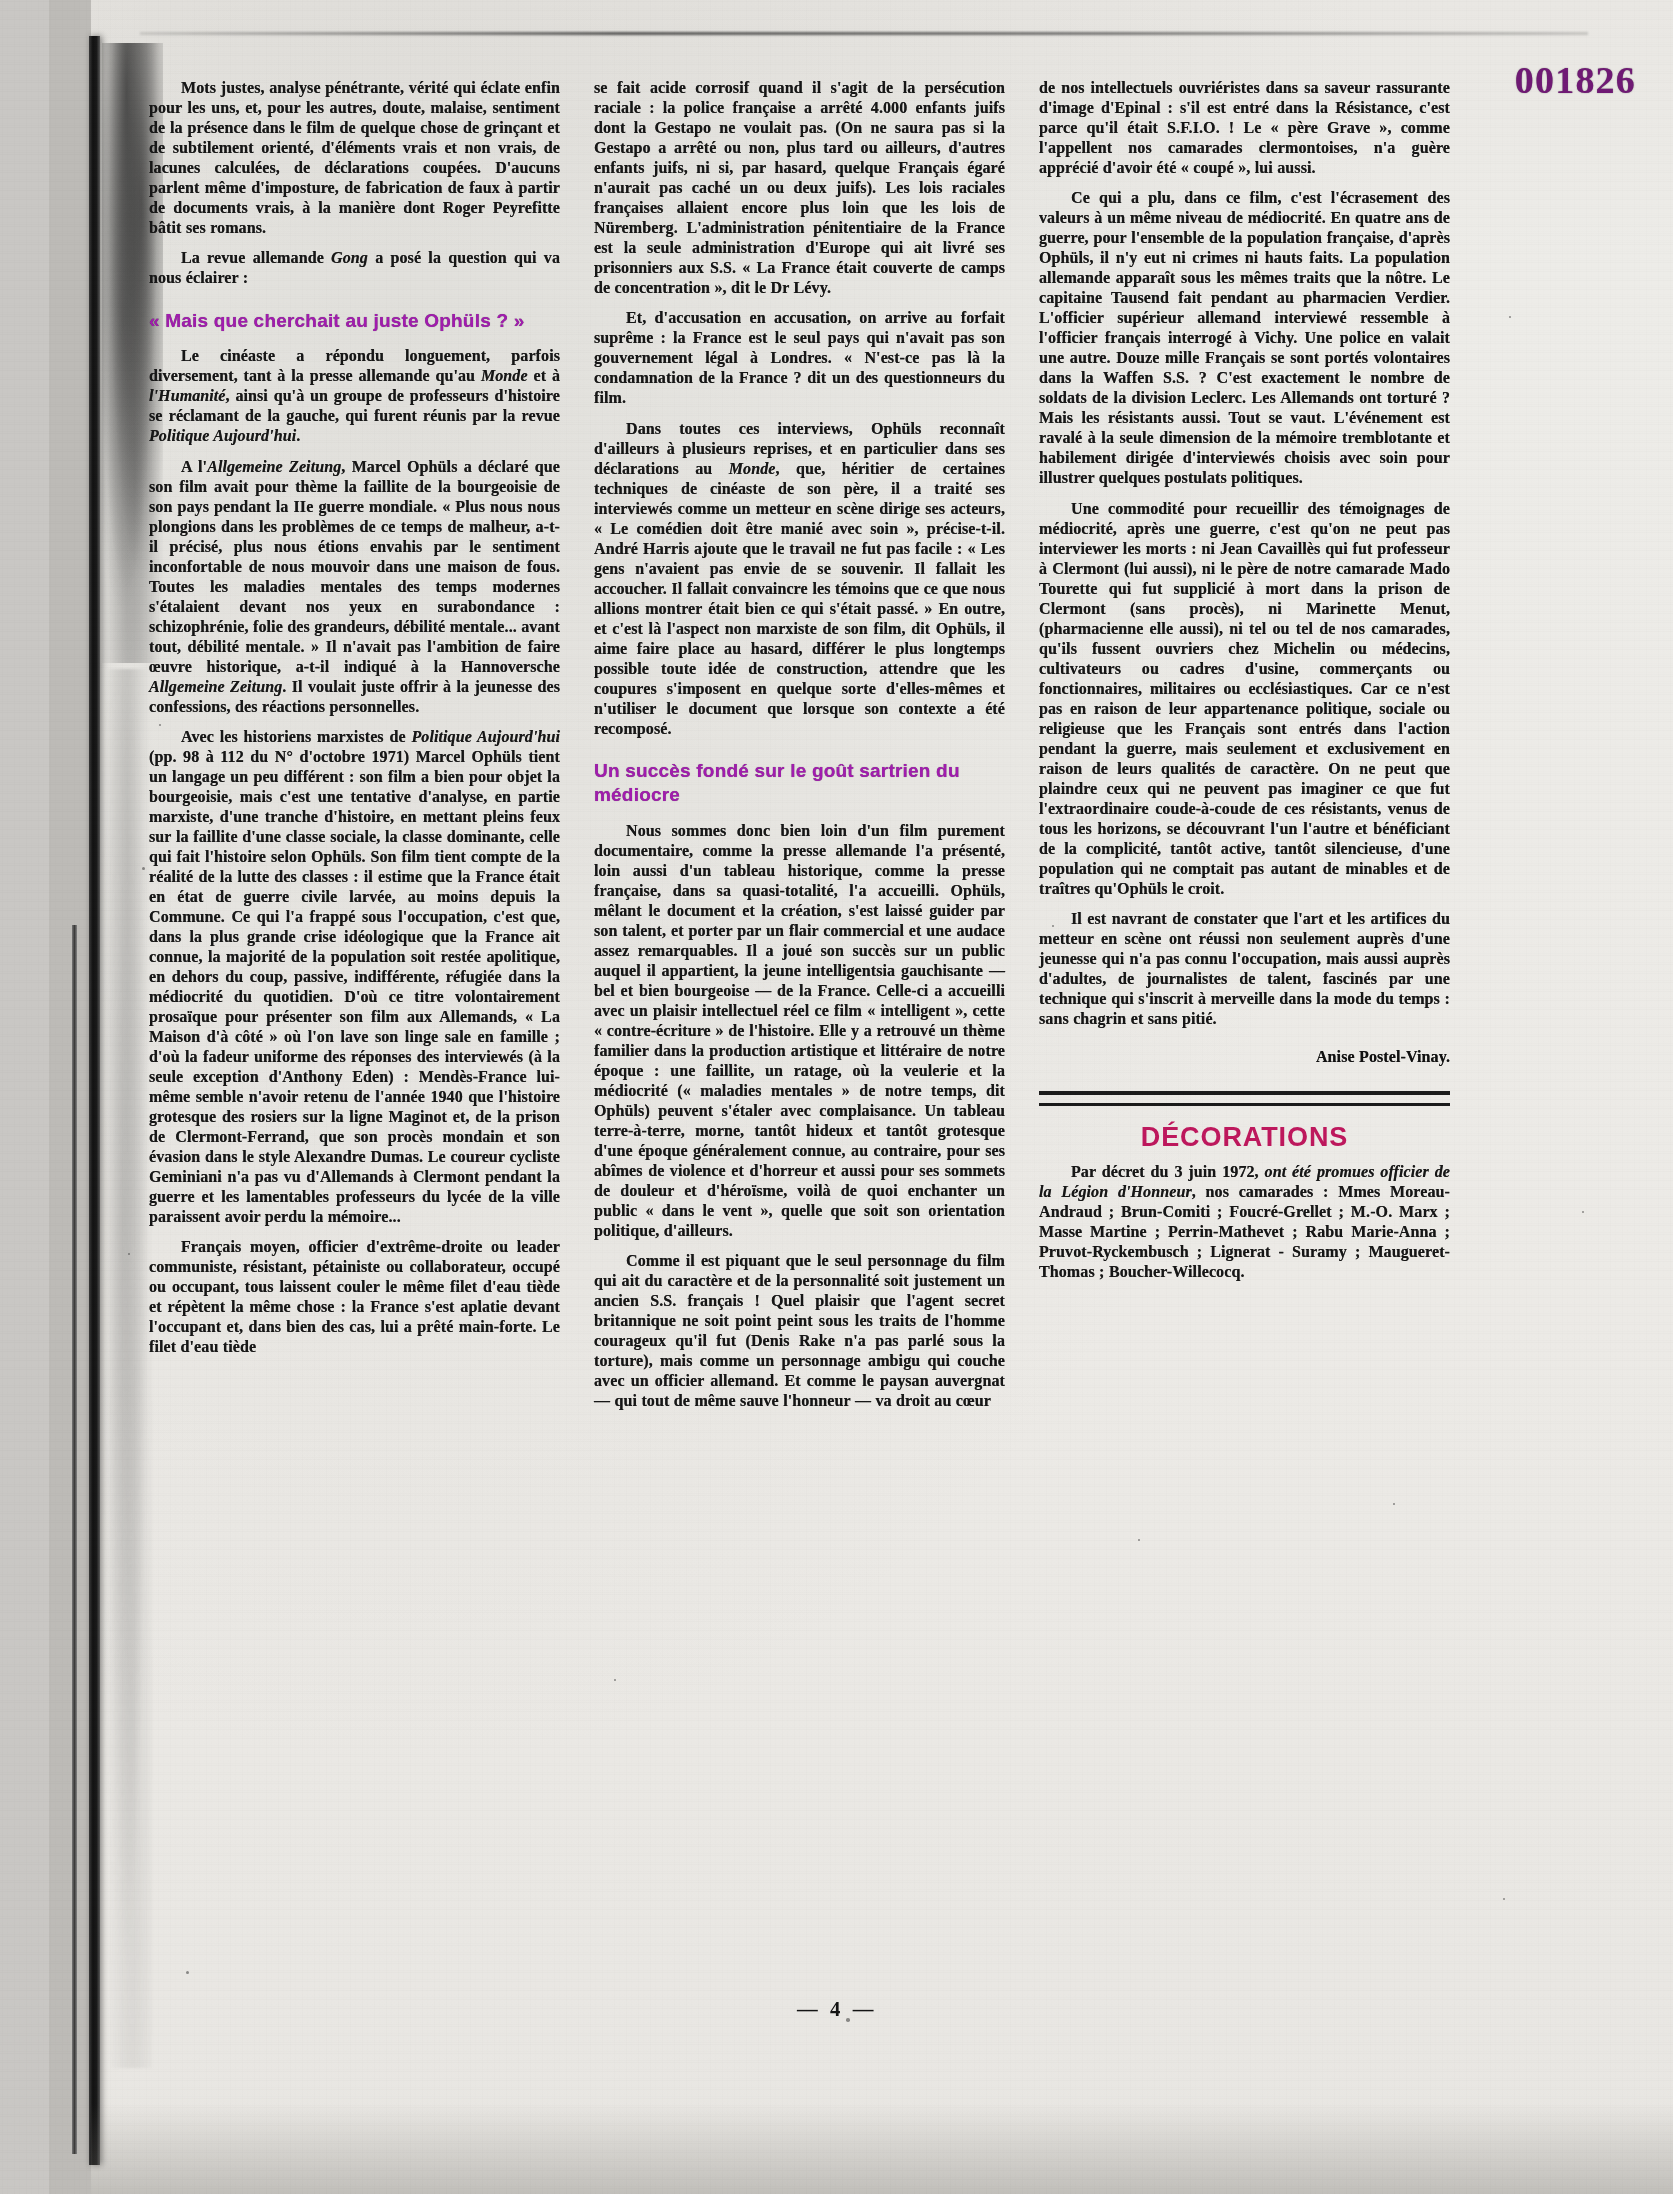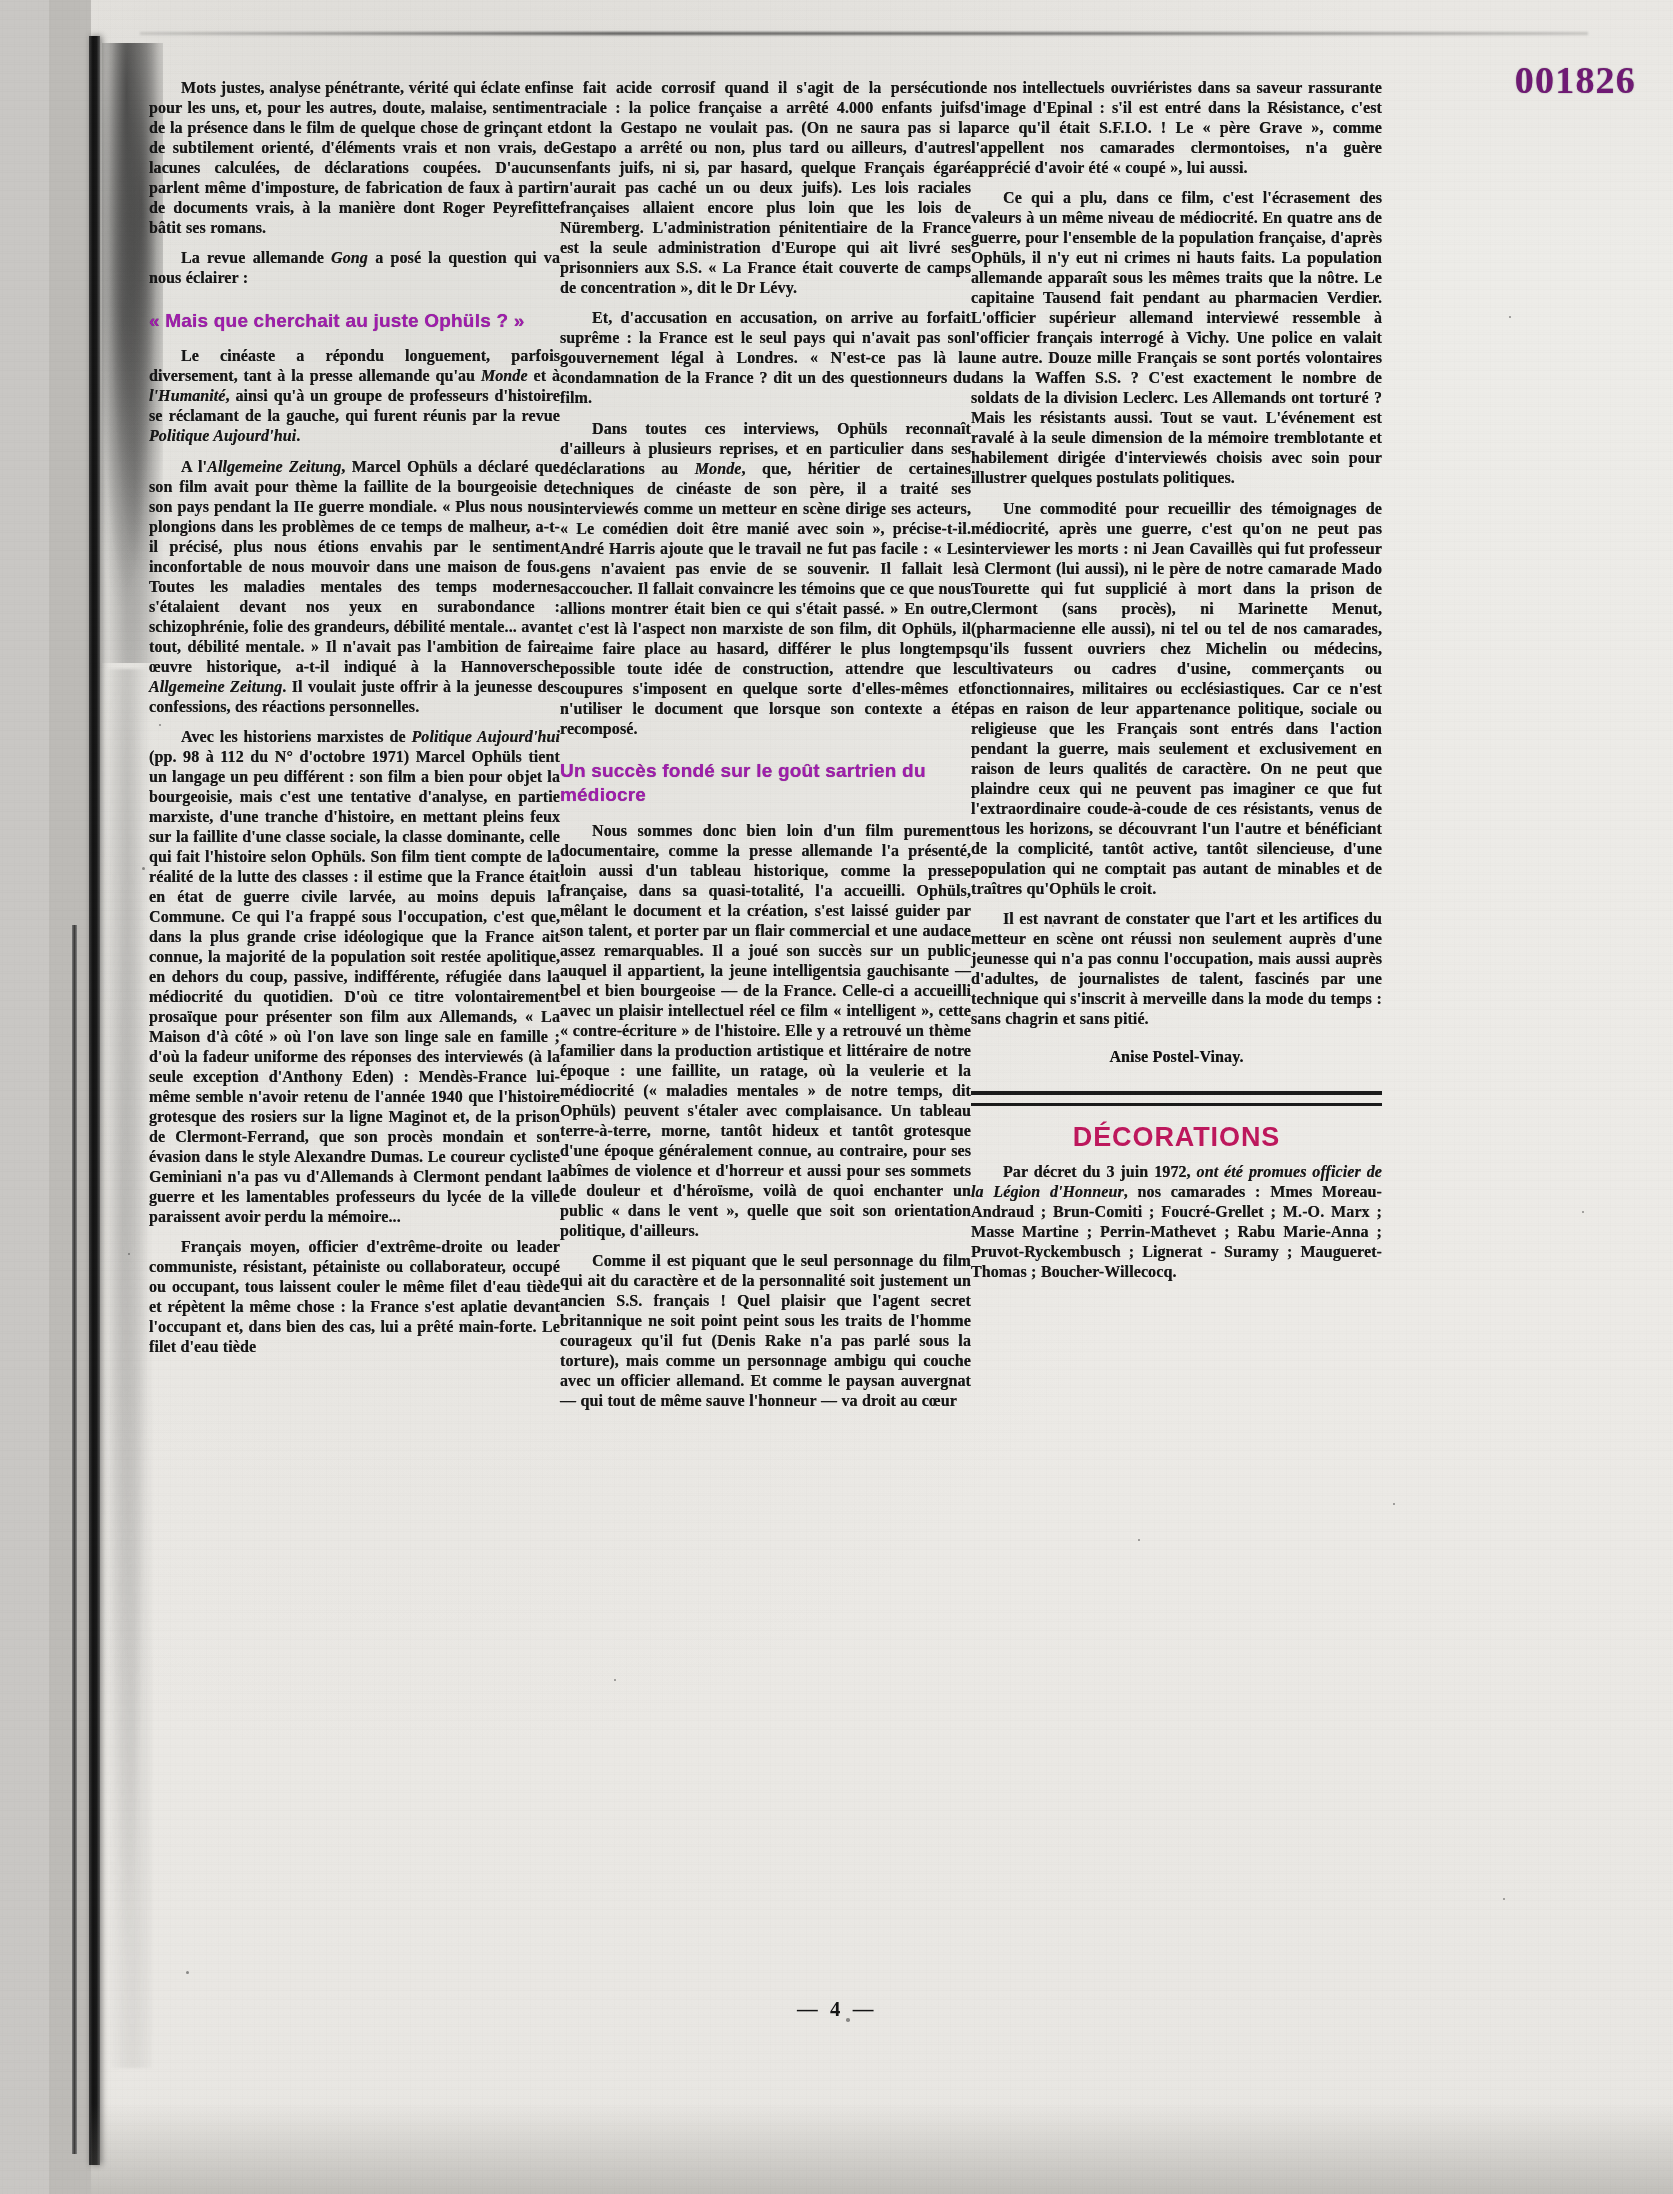--- a/index.html
+++ b/index.html
@@ -83,20 +83,21 @@
     background:linear-gradient(90deg,rgba(60,60,60,.15),rgba(40,40,40,.75),rgba(30,30,30,.55),rgba(60,60,60,.2));
     filter:blur(0.9px);
   }
 
   
   .columns{
     position:absolute;
     left:149px; top:78px;
     width:1417px;
     display:flex;
+    gap:34px;
   }
   .col{ width:411px; }
 
   .stamp{
     position:absolute;
     right:38px; top:58px;
     font-family:"Liberation Serif",serif;
     font-size:38px;
     font-weight:700;
     letter-spacing:1.2px;
@@ -113,21 +114,21 @@
     text-indent:32px;
     color:#171717;
     font-weight:700;
     letter-spacing:0.1px;
     word-spacing:0.3px;
     text-shadow:0 0 0.5px rgba(0,0,0,.55), 0.3px 0.2px 0.5px rgba(0,0,0,.16);
   }
   p.body.noindent{ text-indent:0; }
   p.sig{
     margin:18px 0 3.6px 0;
-    text-align:center;
+    text-align:right;
     text-indent:0;
     font-size:16px;
     font-weight:700;
     color:#111;
   }
   i, em { }
 
   h2.sub{
     margin:20.7px 0 13.4px 0;
     font-family:"Liberation Sans",sans-serif;

